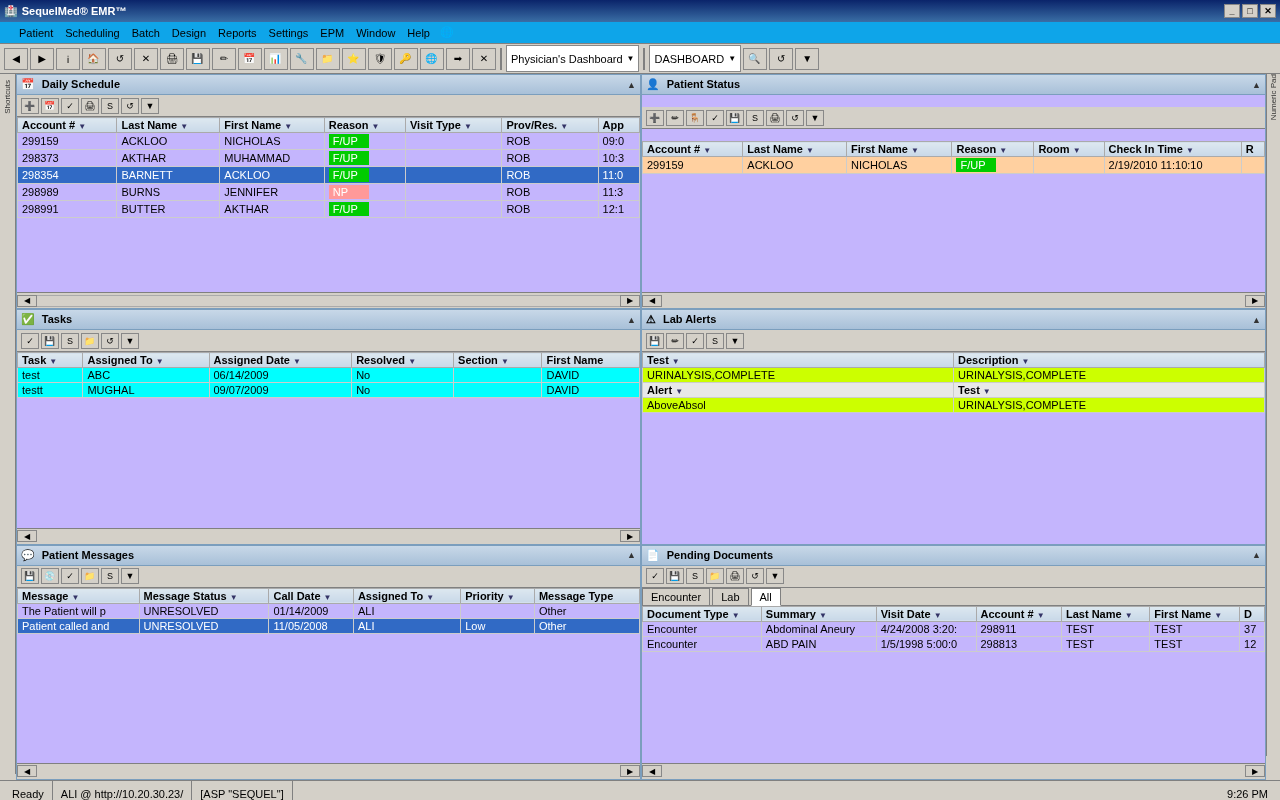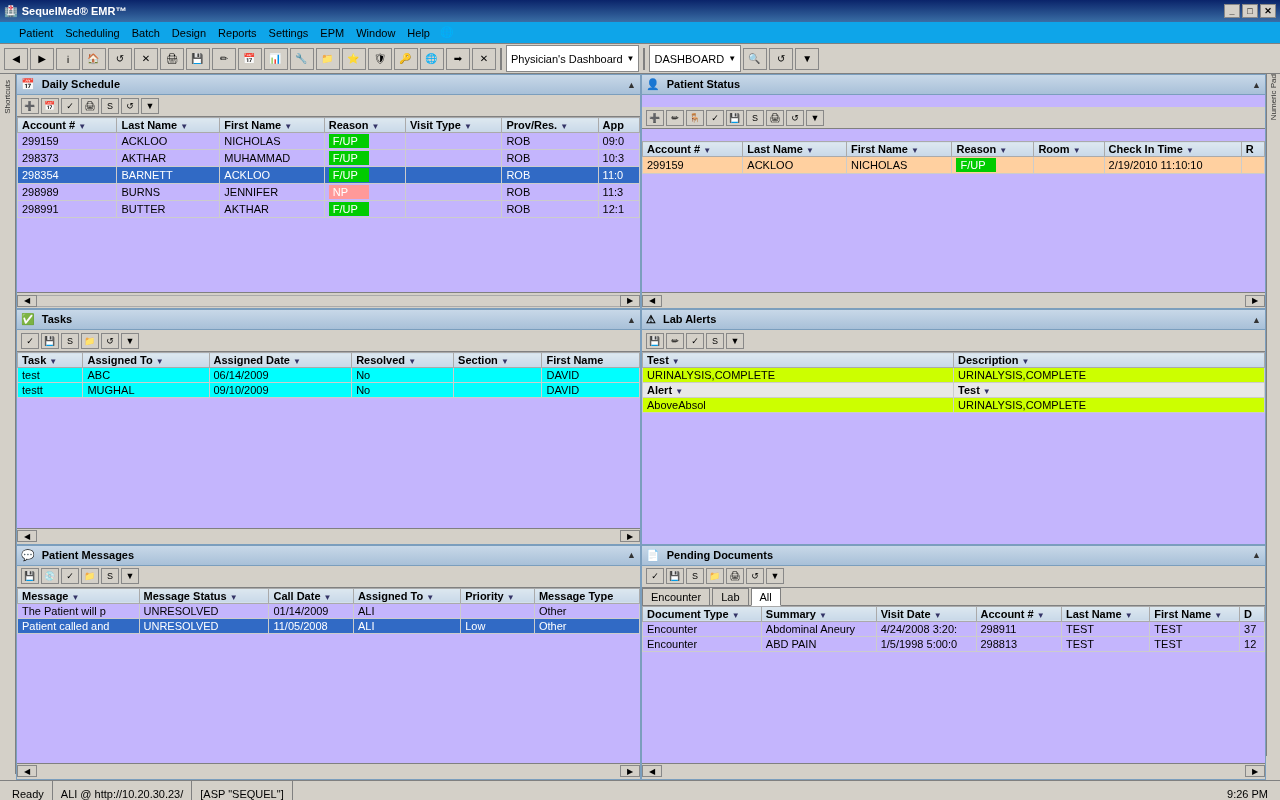--- a/index.html
+++ b/index.html
@@ -307,21 +307,21 @@
     <td>test</td>
     <td>ABC</td>
     <td>06/14/2009</td>
     <td>No</td>
     <td></td>
     <td>DAVID</td>
   </tr>
             <tr style="background: rgb(0, 255, 255);">
     <td>testt</td>
     <td>MUGHAL</td>
-    <td>09/10/2009</td>
+    <td>09/07/2009</td>
     <td>No</td>
     <td></td>
     <td>DAVID</td>
   </tr>
           </tbody>
       </table>
     </div>
     <div class="h-scroll">
       <div style="width:20px;height:12px;background:#d4d0c8;border:1px solid #888;font-size:8px;display:flex;align-items:center;justify-content:center;">◀</div>
       <div style="flex:1;height:12px;background:#d4d0c8;"></div>

